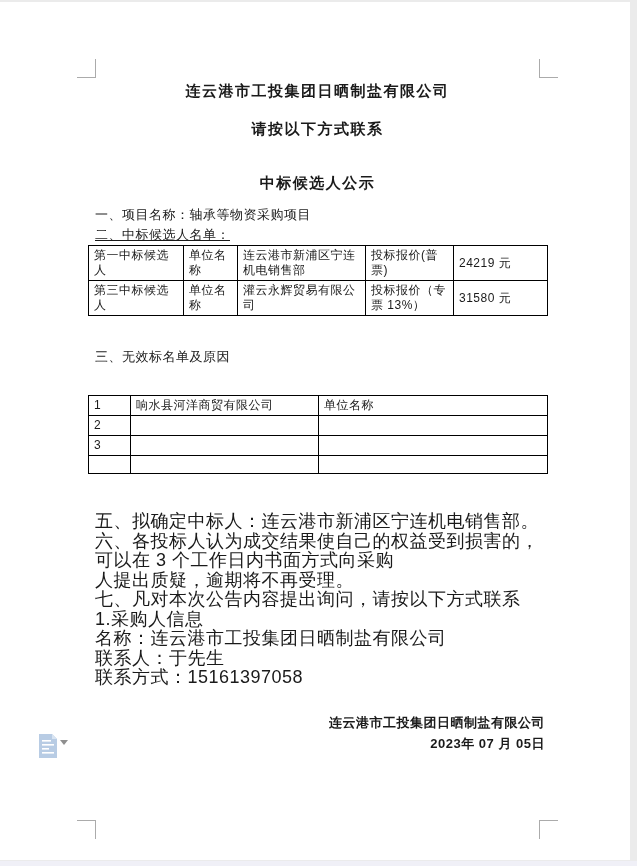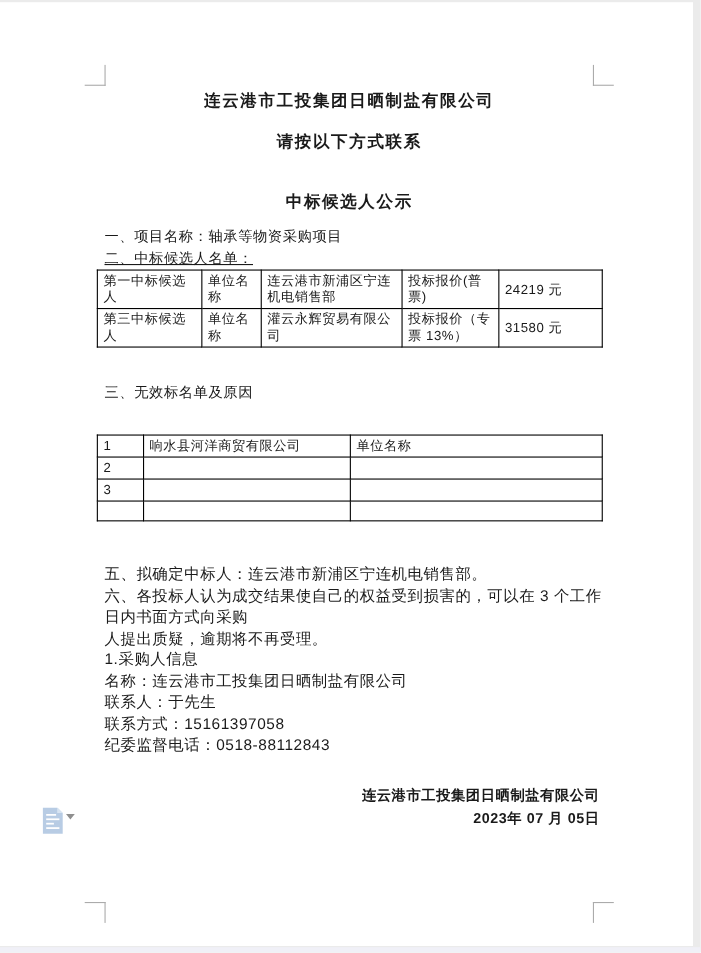--- a/index.html
+++ b/index.html
@@ -36,21 +36,21 @@
   td, th { border:1px solid #000; font-size:12px; font-weight:normal; text-align:left;
            padding:2px 5px; line-height:15px; vertical-align:middle; letter-spacing:0.5px;
            overflow:hidden; }
   .tbl-candidates { top:245px; width:459px; }
   .tbl-candidates td { height:30px; }
   .tbl-invalid { top:395px; width:459px; }
   .tbl-invalid .hdr td { height:16px; }
   .tbl-invalid td { height:13px; }
 
   .para-block { position:absolute; left:95px; top:512px; width:460px; }
-  .para-line { font-size:14px; line-height:19.5px; min-height:19.5px; letter-spacing:0.5px; }
+  .para-line { font-size:18px; line-height:19.5px; min-height:19.5px; letter-spacing:0.5px; }
 
   .footer-block { position:absolute; right:92px; top:712px; text-align:right; }
   .footer-line { font-size:13px; font-weight:bold; line-height:21px; letter-spacing:0.5px; }
 
   .float-icon { position:absolute; left:38px; top:734px; width:20px; height:25px; cursor:pointer; }
   .drop-arrow {
     position:absolute; left:60px; top:740px;
     width:0; height:0;
     border-left:4px solid transparent;
     border-right:4px solid transparent;
@@ -133,25 +133,25 @@
       <td></td>
       <td></td>
     </tr>
   </tbody>
 </table>
 
 <div class="para-block">
   <div class="para-line">五、拟确定中标人：连云港市新浦区宁连机电销售部。</div>
   <div class="para-line">六、各投标人认为成交结果使自己的权益受到损害的，可以在 3 个工作日内书面方式向采购</div>
   <div class="para-line">人提出质疑，逾期将不再受理。</div>
+  <div class="para-line">七、凡对本次公告内容提出询问，请按以下方式联系</div>
   <div class="para-line">1.采购人信息</div>
   <div class="para-line">名称：连云港市工投集团日晒制盐有限公司</div>
   <div class="para-line">联系人：于先生</div>
   <div class="para-line">联系方式：15161397058</div>
-  <div class="para-line">纪委监督电话：0518-88112843</div>
 </div>
 
 <div class="footer-block">
   <div class="footer-line">连云港市工投集团日晒制盐有限公司</div>
   <div class="footer-line">2023年 07 月 05日</div>
 </div>
 
 <div class="float-icon">
   <svg width="20" height="25" viewBox="0 0 20 25">
     <path d="M1 0 h13 l5 5 v19 h-18 z" fill="#b8cce4"></path>

